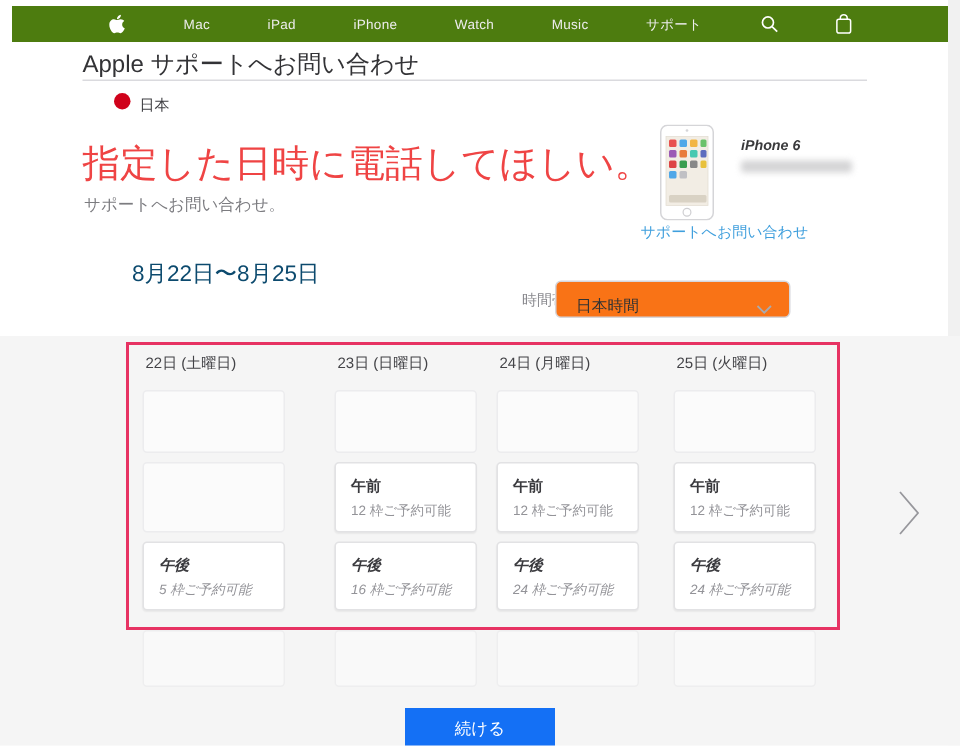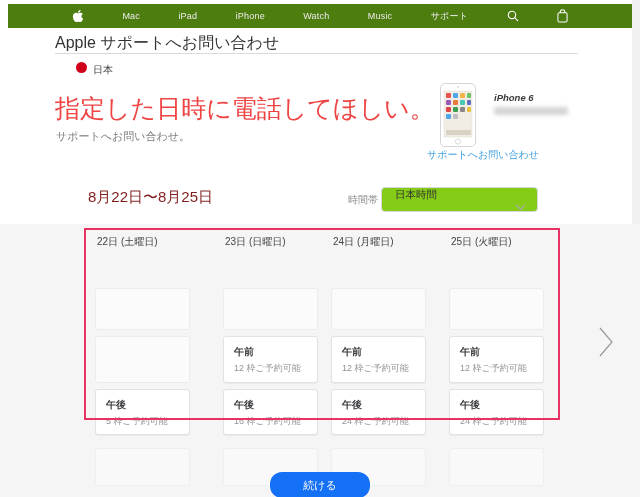--- a/index.html
+++ b/index.html
@@ -27,51 +27,51 @@
   .hero-title{position:absolute;left:55px;top:92px;font-size:25px;font-weight:400;color:#ef4444;}
   .hero-subtitle{position:absolute;left:56px;top:129px;font-size:11px;color:#7c7c80;}
   
   .phone{position:absolute;left:440px;top:83px;}
   .device-info{position:absolute;left:494px;top:92px;width:104px;}
   .device-name{font-size:9.5px;font-style:italic;font-weight:bold;color:#3a3a3c;}
   .serial-redacted{margin-top:4px;width:74px;height:8px;background:#bdbdbf;border-radius:2px;filter:blur(2px);opacity:.65;}
   .device-program{margin-top:7px;font-size:9.5px;font-style:italic;color:#4c4c4f;line-height:1.4;}
   .details-link{position:absolute;left:427px;top:148px;font-size:10px;color:#3f9fdd;cursor:pointer;}
   
-  .date-range{position:absolute;left:88px;top:188px;font-size:15px;color:#7f1d1d;}
+  .date-range{position:absolute;left:88px;top:173px;font-size:15px;color:#0c4a6e;}
   .tz-label{position:absolute;left:348px;top:193px;font-size:10px;color:#8b8b90;}
   .tz-select{
-    position:absolute;left:381px;top:187px;width:157px;height:25px;
-    background:#84cc16;border:1px solid #d6d6db;border-radius:4px;box-sizing:border-box;
-    display:flex;align-items:flex-start;cursor:pointer;
+    position:absolute;left:370px;top:187px;width:157px;height:25px;
+    background:#f97316;border:1px solid #d6d6db;border-radius:4px;box-sizing:border-box;
+    display:flex;align-items:flex-end;cursor:pointer;
   }
   .tz-value{font-size:10.5px;color:#333;padding-left:13px;}
   .tz-chevron{position:absolute;right:11px;top:9px;}
   
   .gray-section{position:absolute;left:0;top:224px;width:640px;height:273px;background:#f5f5f5;}
   .highlight-box{
     position:absolute;left:84px;top:228px;width:476px;height:192px;
     border:2.5px solid #e73363;box-sizing:border-box;pointer-events:none;
   }
   .day-col{position:absolute;top:228px;width:95px;height:232px;}
   .day-col.c0{left:95px;} .day-col.c1{left:223px;} .day-col.c2{left:331px;} .day-col.c3{left:449px;}
   .col-header{position:absolute;left:2px;top:7px;font-size:10px;color:#434347;white-space:nowrap;}
-  .slot{position:absolute;left:0;width:95px;border-radius:3px;box-sizing:border-box;margin-top:28px;}
+  .slot{position:absolute;left:0;width:95px;border-radius:3px;box-sizing:border-box;}
   .slot.r1{top:32px;height:42px;} .slot.r2{top:80px;height:47px;}
-  .slot.r3{top:133px;height:46px;} .slot.r4{top:192px;height:38px;}
+  .slot.r3{top:133px;height:46px;font-style:italic;} .slot.r4{top:192px;height:38px;}
   .slot.empty{background:#fbfbfb;border:1px solid #ececee;}
   .slot.faint{background:#f9f9f9;border:1px solid #eeeeef;}
   .slot.available{background:#ffffff;border:1px solid #e2e2e4;box-shadow:0 1px 1px rgba(0,0,0,.05);cursor:pointer;padding:8px 0 0 10px;}
   .slot-period{font-size:10px;font-weight:bold;color:#3a3a3e;}
   .slot-availability{margin-top:3px;font-size:9px;color:#939398;}
   
   .next-arrow{position:absolute;left:598px;top:326px;cursor:pointer;}
   .continue-btn{
     position:absolute;left:270px;top:472px;width:100px;height:26px;
-    background:#1470f5;border-radius:12px;display:flex;align-items:center;justify-content:center;
+    background:#1470f5;border-radius:0;display:flex;align-items:center;justify-content:center;
     color:#fff;font-size:11px;cursor:pointer;
   }
 </style>
 </head>
 <body>
 
 <div class="scroll-strip"></div>
 
 <div class="navbar">
   <span class="nav-icon">

